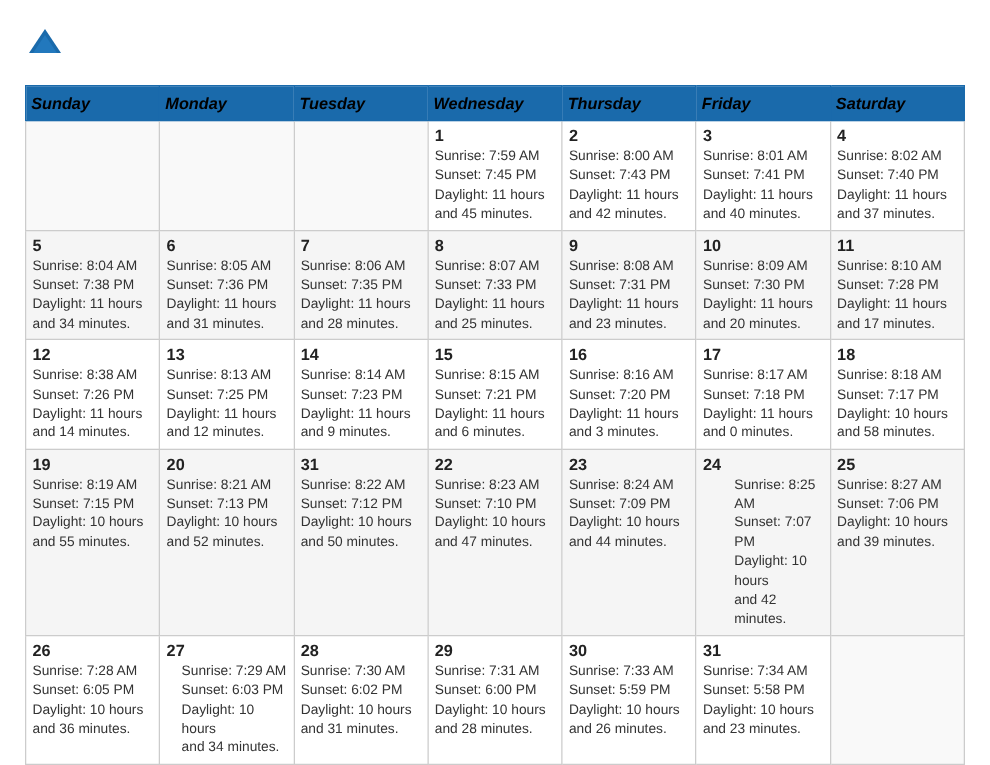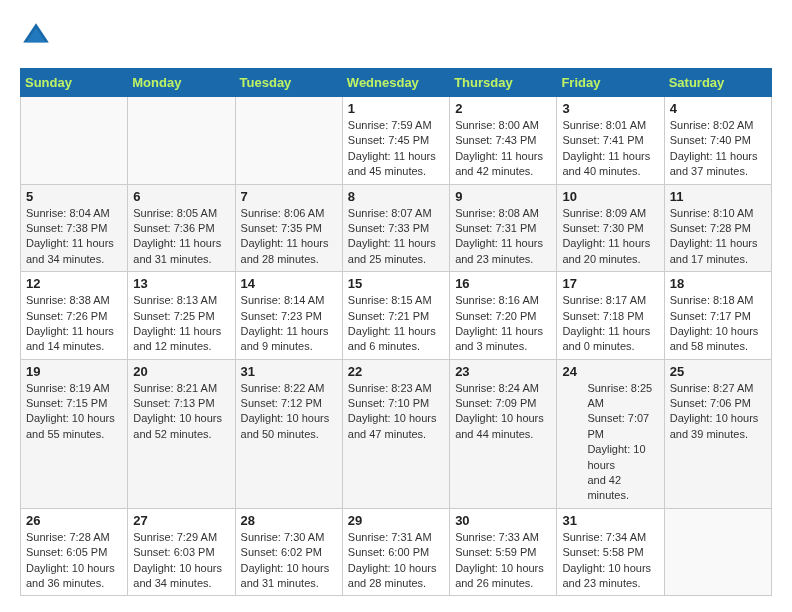--- a/index.html
+++ b/index.html
@@ -45,26 +45,27 @@
       font-weight: normal;
       color: #555;
     }
     .calendar {
       width: 100%;
       border-collapse: collapse;
       border: 1px solid #ccc;
     }
     .calendar thead th {
       background: #1a6aab;
-      color: #bef264;
+      color: #000000;
       padding: 6px 4px;
       font-size: 13px;
       font-weight: bold;
       text-align: left;
       border: 1px solid #1a6aab;
+      font-style: italic;
     }
     .calendar tbody td {
       vertical-align: top;
       border: 1px solid #ccc;
       padding: 4px 5px;
       width: 106px;
       min-height: 80px;
       background: #fff;
     }
     .calendar tbody tr:nth-child(even) td {
@@ -307,21 +308,21 @@
       <tr>
         <td>
           <div class="day-num">26</div>
           <div class="day-info" style="white-space: pre-line;">Sunrise: 7:28 AM
 Sunset: 6:05 PM
 Daylight: 10 hours
 and 36 minutes.</div>
         </td>
         <td>
           <div class="day-num">27</div>
-          <div class="day-info" style="white-space: pre-line;">Sunrise: 7:29 AM
+          <div class="day-info" style="white-space: pre-line; margin-left: 12px;">Sunrise: 7:29 AM
 Sunset: 6:03 PM
 Daylight: 10 hours
 and 34 minutes.</div>
         </td>
         <td>
           <div class="day-num">28</div>
           <div class="day-info" style="white-space: pre-line;">Sunrise: 7:30 AM
 Sunset: 6:02 PM
 Daylight: 10 hours
 and 31 minutes.</div>

